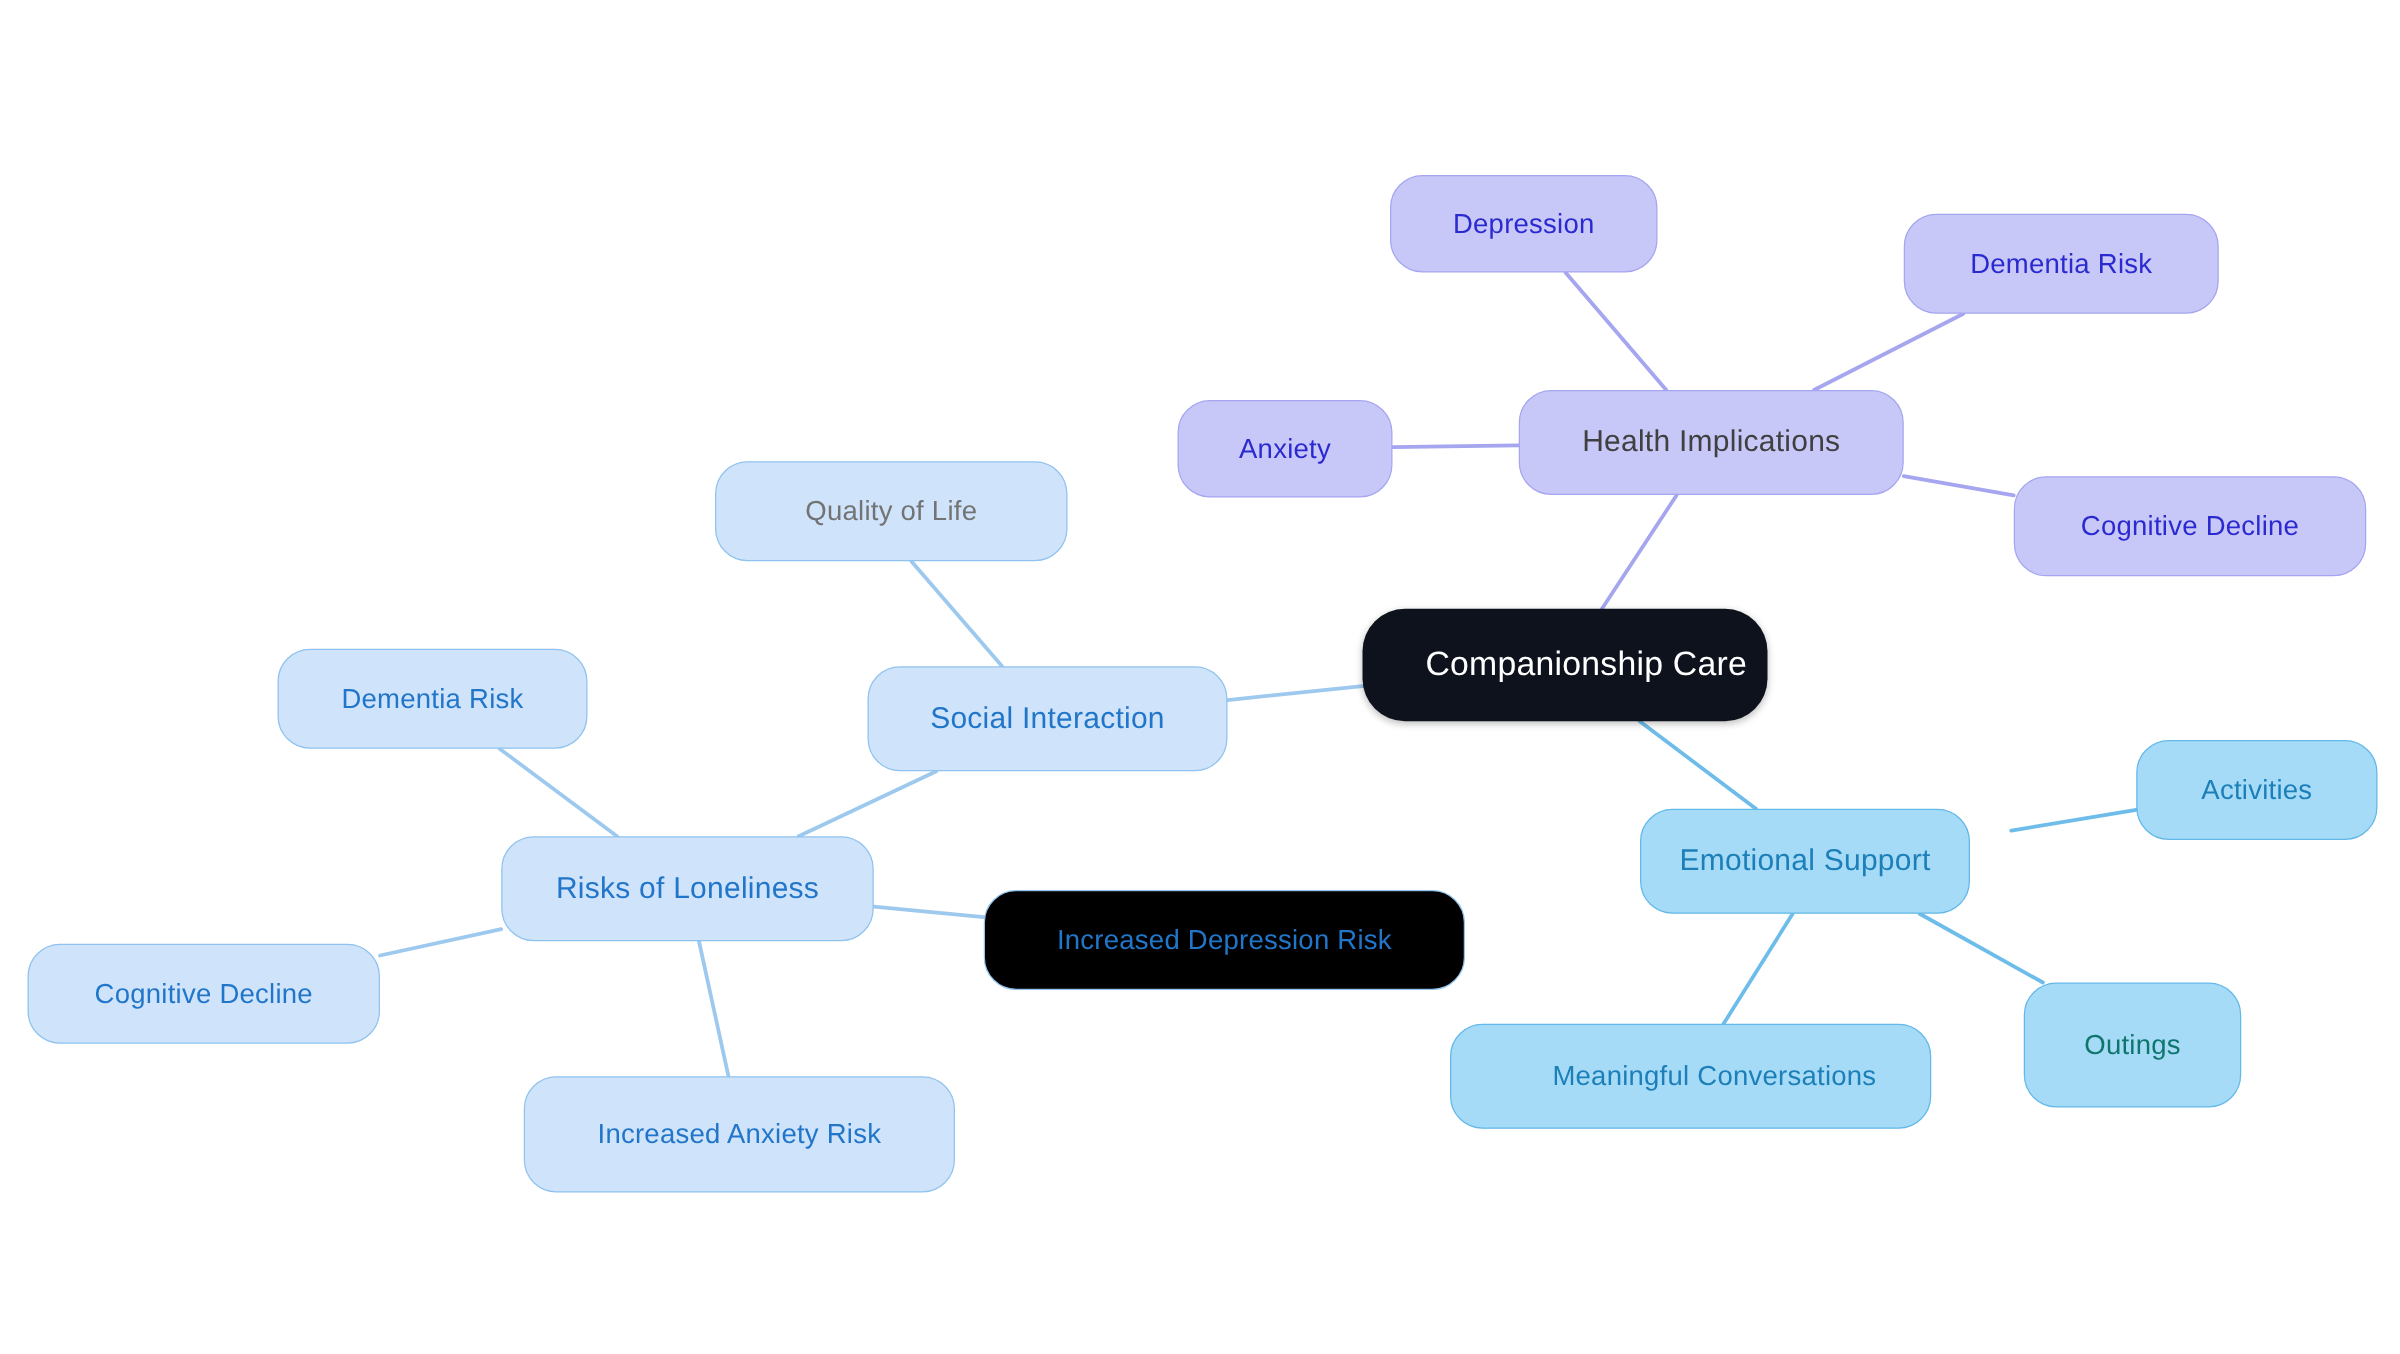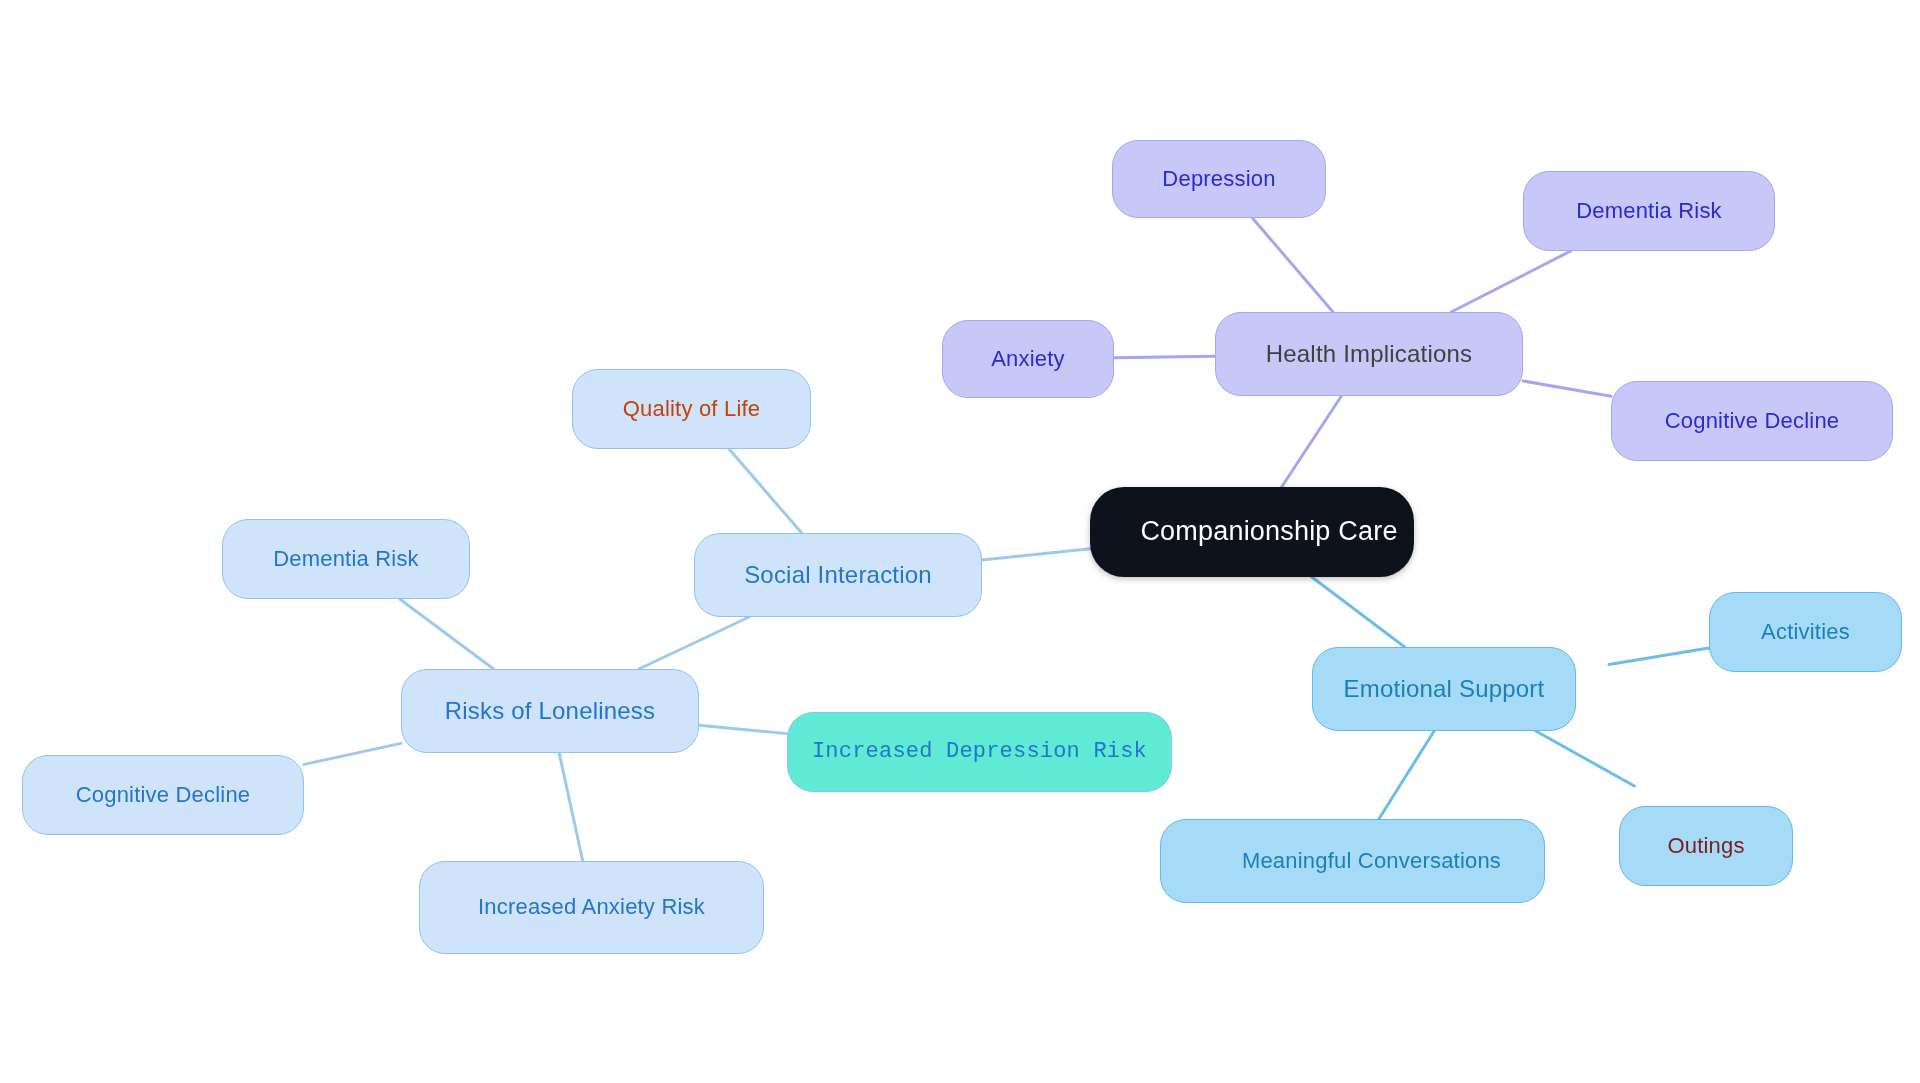--- a/index.html
+++ b/index.html
@@ -85,44 +85,44 @@
       </div>
       <div class="node" style="left: 942px; top: 320px; width: 172px; height: 78px; background: rgb(200, 200, 248); border-color: rgb(165, 165, 240); color: rgb(42, 42, 208); font-size: 22px;">
         <span class="node-label">Anxiety</span>
       </div>
       <div class="node" style="left: 1611px; top: 381px; width: 282px; height: 80px; background: rgb(200, 200, 248); border-color: rgb(165, 165, 240); color: rgb(42, 42, 208); font-size: 22px;">
         <span class="node-label">Cognitive Decline</span>
       </div>
       <div class="node" style="left: 694px; top: 533px; width: 288px; height: 84px; background: rgb(207, 228, 251); border-color: rgb(143, 194, 238); color: rgb(34, 118, 201); font-size: 24px;">
         <span class="node-label">Social Interaction</span>
       </div>
-      <div class="node" style="left: 572px; top: 369px; width: 239px; height: 80px; background: rgb(207, 228, 251); border-color: rgb(143, 194, 238); color: #c2410c; font-size: 22px;">
+      <div class="node" style="left: 572px; top: 369px; width: 282px; height: 80px; background: rgb(207, 228, 251); border-color: rgb(143, 194, 238); color: #737373; font-size: 22px;">
         <span class="node-label">Quality of Life</span>
       </div>
       <div class="node" style="left: 401px; top: 669px; width: 298px; height: 84px; background: rgb(207, 228, 251); border-color: rgb(143, 194, 238); color: rgb(34, 118, 201); font-size: 24px;">
         <span class="node-label">Risks of Loneliness</span>
       </div>
       <div class="node" style="left: 222px; top: 519px; width: 248px; height: 80px; background: rgb(207, 228, 251); border-color: rgb(143, 194, 238); color: rgb(34, 118, 201); font-size: 22px;">
         <span class="node-label">Dementia Risk</span>
       </div>
       <div class="node" style="left: 22px; top: 755px; width: 282px; height: 80px; background: rgb(207, 228, 251); border-color: rgb(143, 194, 238); color: rgb(34, 118, 201); font-size: 22px;">
         <span class="node-label">Cognitive Decline</span>
       </div>
-      <div class="node" style="left: 787px; top: 712px; width: 385px; height: 80px; background: #5eead4; border-color: rgb(143, 194, 238); color: rgb(34, 118, 201); font-size: 22px; font-family: Liberation Mono, monospace;">
+      <div class="node" style="left: 787px; top: 712px; width: 385px; height: 80px; background: #000000; border-color: rgb(143, 194, 238); color: rgb(34, 118, 201); font-size: 22px;">
         <span class="node-label">Increased Depression Risk</span>
       </div>
       <div class="node" style="left: 419px; top: 861px; width: 345px; height: 93px; background: rgb(207, 228, 251); border-color: rgb(143, 194, 238); color: rgb(34, 118, 201); font-size: 22px;">
         <span class="node-label">Increased Anxiety Risk</span>
       </div>
       <div class="node" style="left: 1312px; top: 647px; width: 264px; height: 84px; background: rgb(166, 219, 248); border-color: rgb(98, 184, 232); color: rgb(29, 127, 184); font-size: 24px;">
         <span class="node-label">Emotional Support</span>
       </div>
       <div class="node" style="left: 1709px; top: 592px; width: 193px; height: 80px; background: rgb(166, 219, 248); border-color: rgb(98, 184, 232); color: rgb(29, 127, 184); font-size: 22px;">
         <span class="node-label">Activities</span>
       </div>
-      <div class="node" style="left: 1619px; top: 786px; width: 174px; height: 80px; background: rgb(166, 219, 248); border-color: rgb(98, 184, 232); color: #7f1d1d; font-size: 22px; margin-top: 20px;">
+      <div class="node" style="left: 1619px; top: 786px; width: 174px; height: 100px; background: rgb(166, 219, 248); border-color: rgb(98, 184, 232); color: #0f766e; font-size: 22px;">
         <span class="node-label">Outings</span>
       </div>
       <div class="node" style="left: 1160px; top: 819px; width: 385px; height: 84px; background: rgb(166, 219, 248); border-color: rgb(98, 184, 232); color: rgb(29, 127, 184); font-size: 22px; padding-left: 38px;">
         <span class="node-label">Meaningful Conversations</span>
       </div>
     </div>
 </div>
 
 </body></html>

